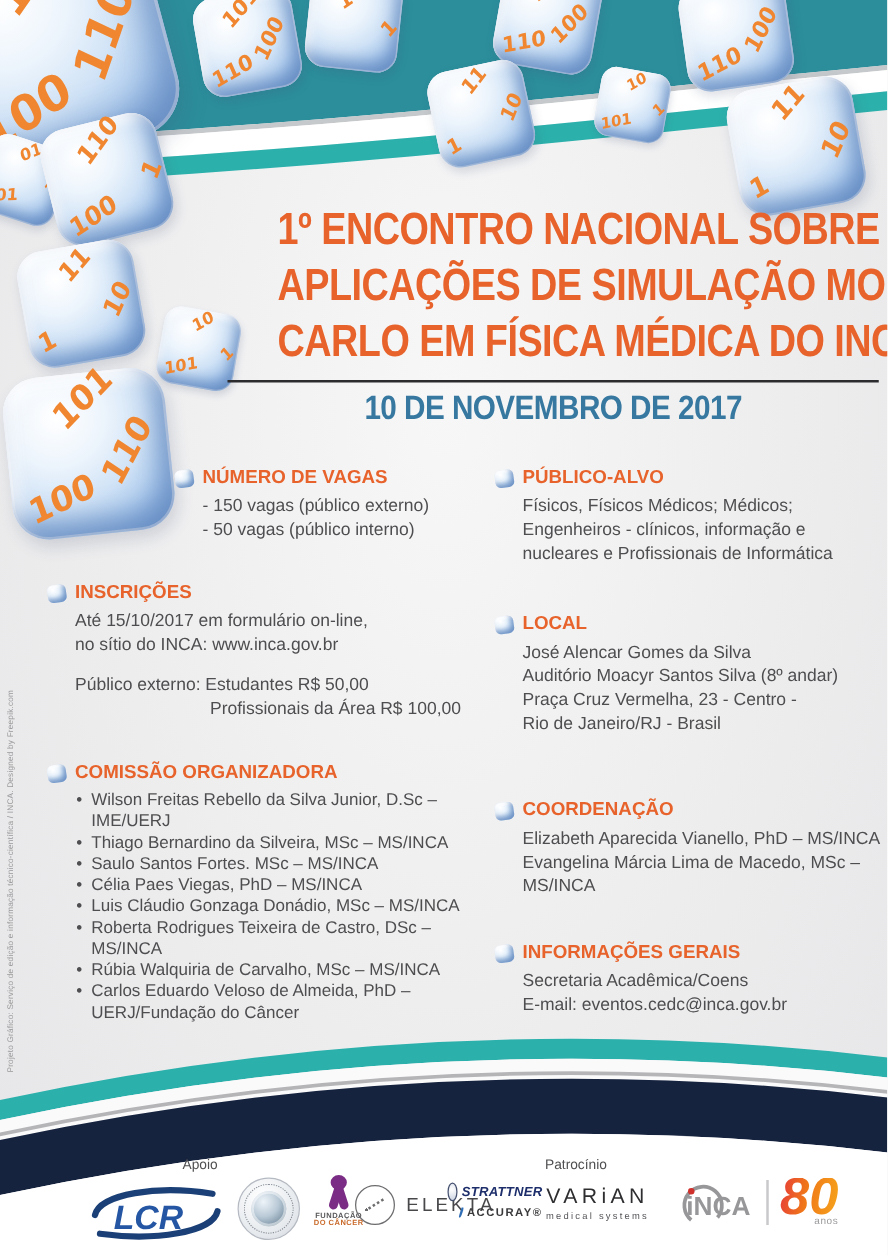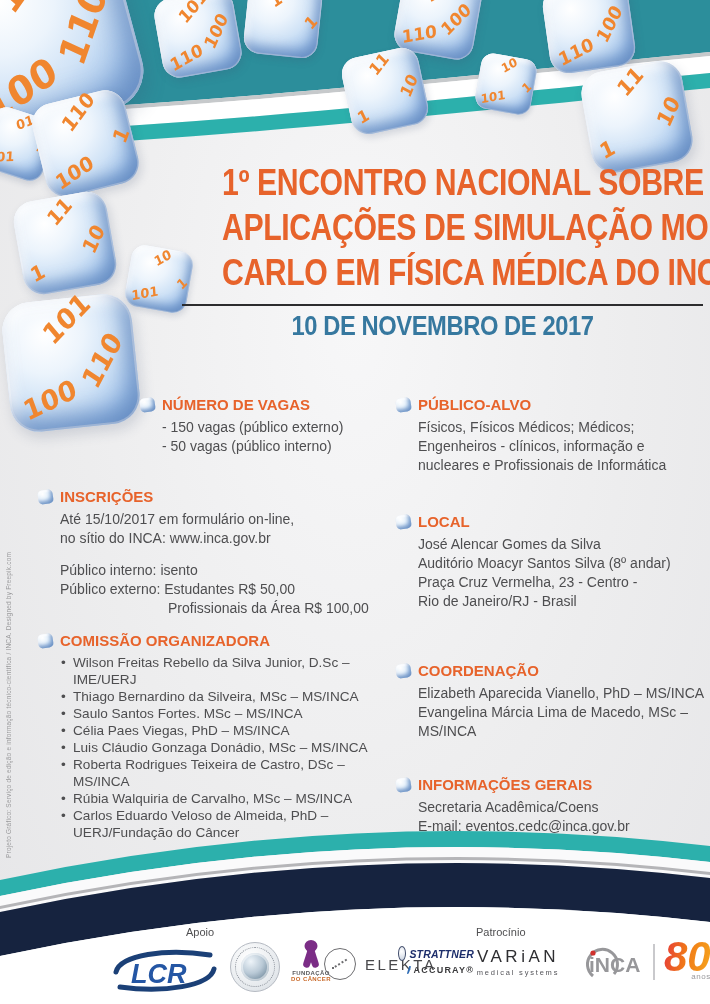--- a/index.html
+++ b/index.html
@@ -38,21 +38,21 @@
     letter-spacing:-0.5px; white-space:nowrap; transform:scaleX(0.84); transform-origin:50% 50%;
   }
   .title-divider{height:2px; background:#2c2c2e; margin:9px 2px 4px 2px;}
   .event-date{
     font-weight:bold; font-size:27px; line-height:32px; color:#36789F;
     letter-spacing:-0.5px; white-space:nowrap; transform:scaleX(0.88); transform-origin:50% 50%;
   }
 
   
   .section{position:absolute; z-index:3; color:#4E4E50;}
-  .sec-header{display:flex; align-items:flex-start; gap:7px;margin-top:23px;}
+  .sec-header{display:flex; align-items:center; gap:7px;}
   .cube-icon{
     flex:0 0 auto; width:15px; height:14px; margin-top:1px; border-radius:30%;
     background: radial-gradient(circle at 32% 26%, #ffffff 0%, #e8f2fb 35%, #c6dcf3 60%, #8fb5e2 100%);
     box-shadow: inset -2px -3px 4px rgba(66,108,170,.55), inset 1px 2px 2px rgba(255,255,255,.95);
     transform:rotate(-8deg);
   }
   .sec-title{font-weight:bold; font-size:15px; line-height:16px; color:#E7632B;}
   .sec-body{margin:5px 0 0 22px; font-size:14px; line-height:19px;}
   .sec-gap{height:13px;}
   .indent{padding-left:108px;}
@@ -62,21 +62,21 @@
   ul.people li::before{content:"\2022"; position:absolute; left:-12px; top:0; color:#4E4E50;}
 
   
   .credit{
     position:absolute; left:5px; top:858px; z-index:4;
     transform:rotate(-90deg); transform-origin:0 0;
     font-size:6.5px; color:#9a9a9c; white-space:nowrap; letter-spacing:.2px;
   }
 
   
-  .footer{position:absolute; inset:0; z-index:4;margin-left:40px;}
+  .footer{position:absolute; inset:0; z-index:4;}
   .footer-label{position:absolute; font-size:11px; color:#4f4f51;}
   #apoio-label{left:146px; top:926px;}
   #patrocinio-label{left:436px; top:926px;}
 
   .logo{position:absolute;}
   .logo-lcr{left:66px; top:946px;}
   .logo-sbr{left:190px; top:942px; width:48px; height:48px; border-radius:50%;
     background:radial-gradient(circle at 38% 32%, #ffffff, #e4e8ec 70%, #cfd4da 100%);
     border:1px solid #b5bac2;}
   .sbr-ring{position:absolute; inset:4px; border-radius:50%; border:1px dotted #8a9099;}
@@ -229,21 +229,20 @@
 
   <div class="section" style="left:38px; top:466px; width:335px;">
     <div class="sec-header">
       <span class="cube-icon"></span>
       <span class="sec-title">INSCRIÇÕES</span>
     </div>
     <div class="sec-body">
       <div>Até 15/10/2017 em formulário on-line,</div>
       <div>no sítio do INCA: www.inca.gov.br</div>
       <div class="sec-gap"></div>
-      <div>Público interno: isento</div>
       <div>Público externo: Estudantes R$ 50,00</div>
       <div class="indent">Profissionais da Área R$ 100,00</div>
     </div>
   </div>
 
   <div class="section" style="left:396px; top:491px; width:310px;">
     <div class="sec-header">
       <span class="cube-icon"></span>
       <span class="sec-title">LOCAL</span>
     </div>

